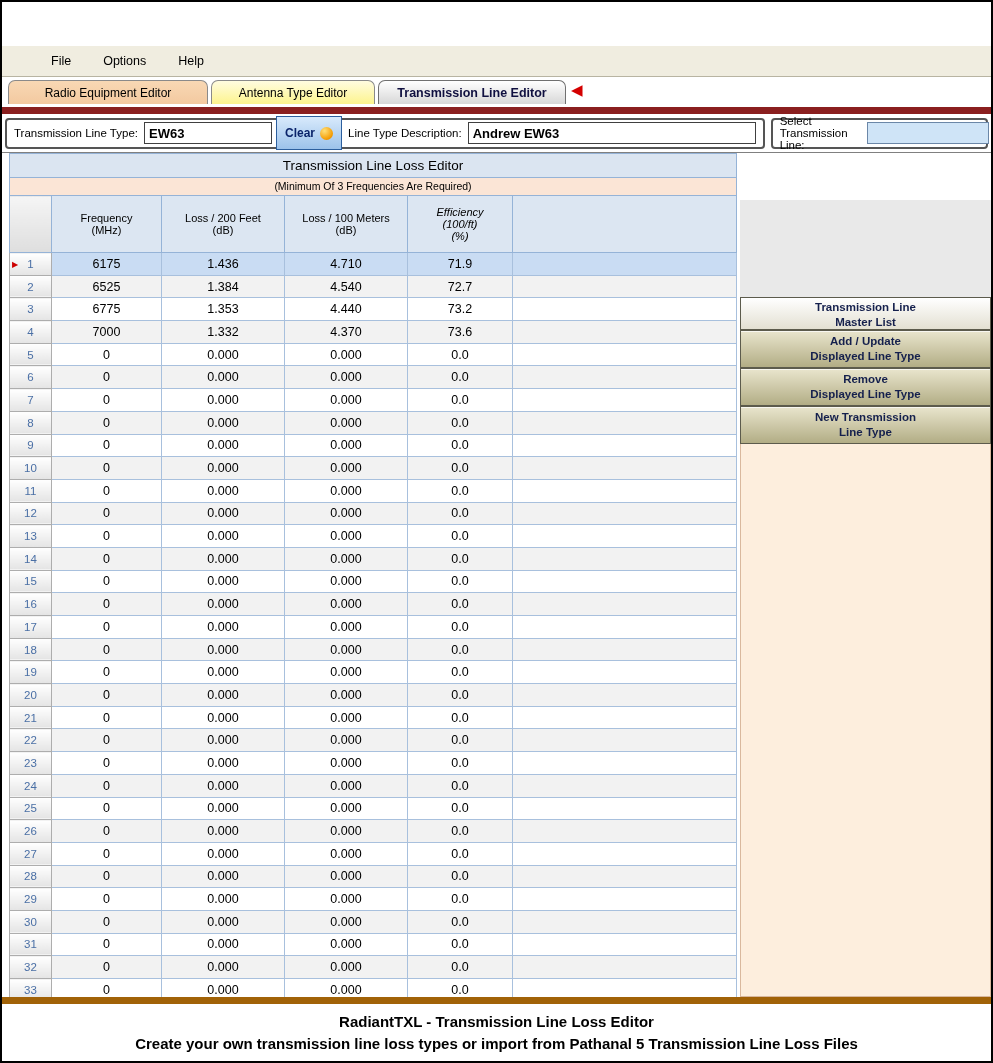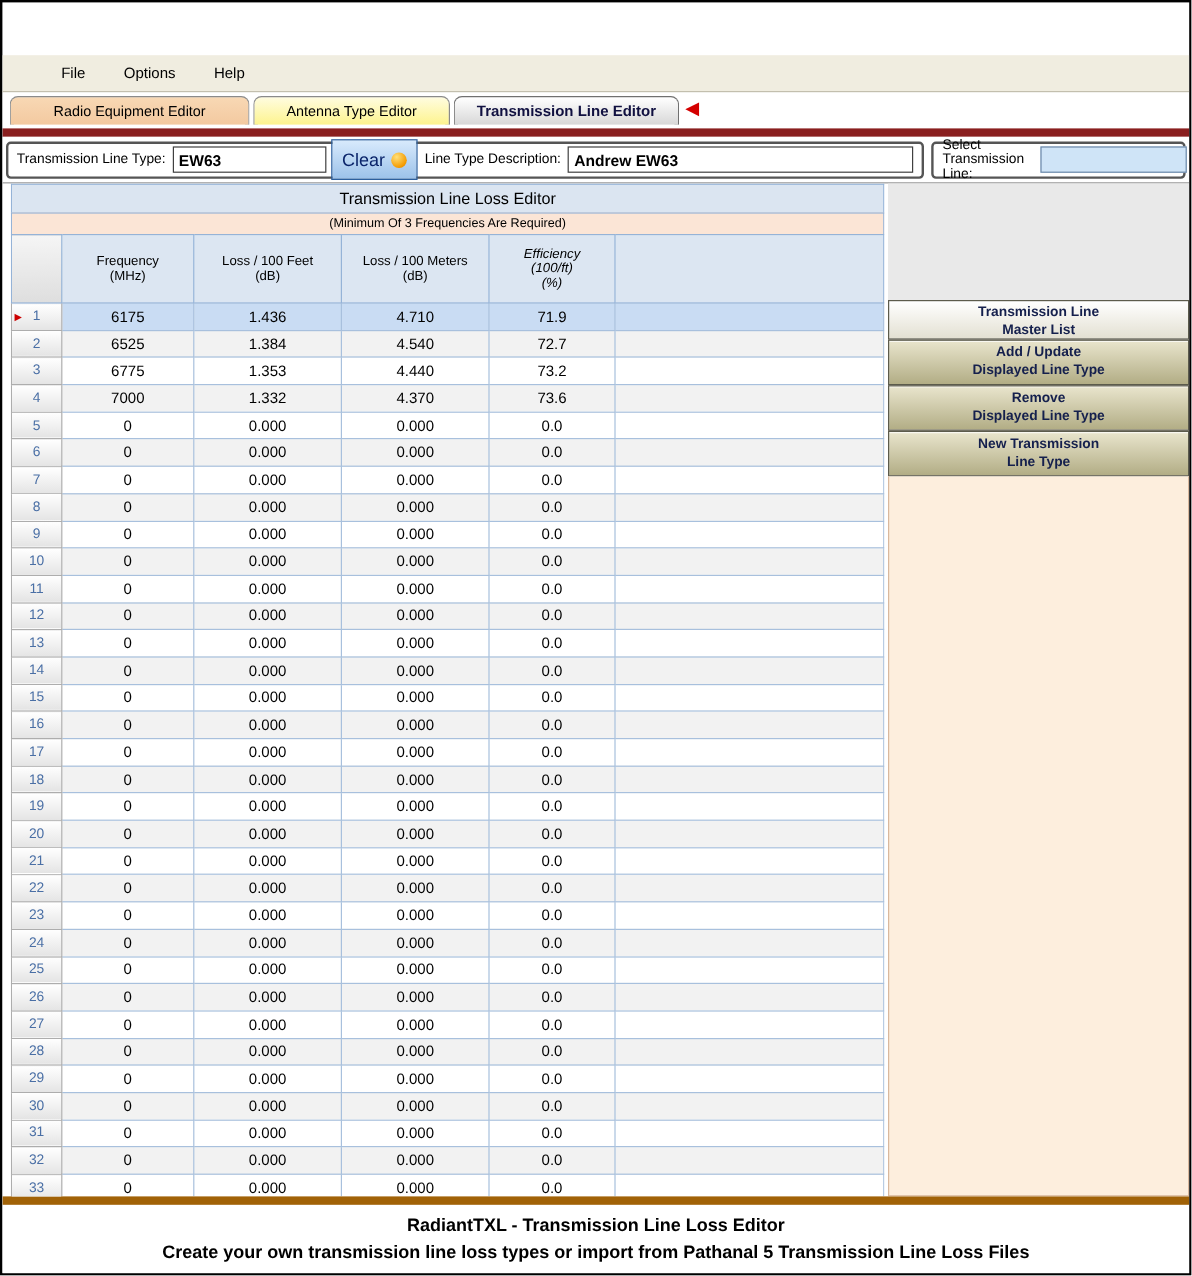--- a/index.html
+++ b/index.html
@@ -30,21 +30,21 @@
   .tb-box { border:2px solid #555; border-radius:4px; height:31px; box-sizing:border-box;
     display:flex; align-items:center; padding:0 7px; gap:6px; background:#fff; flex:none; }
   .tb-box.grow { flex:1; min-width:0; }
   .tb-label { font-size:11.5px; white-space:nowrap; }
   .tb-input { border:1px solid #404040; height:22px; box-sizing:border-box; font-weight:bold;
     font-size:13px; font-family:inherit; padding:0 4px; }
   .w-linetype { width:128px; }
   .w-desc { width:288px; }
   .clear-btn { height:22px; box-sizing:border-box; display:flex; align-items:center; gap:5px;
     padding:16px 8px; background:linear-gradient(#d8eafc,#9cc2ea); border:1px solid #2c5f9e;
-    font-weight:normal; font-size:15px; color:#0a246a; font-family:inherit; margin-left:-2px; cursor:pointer; }
+    font-weight:bold; font-size:12px; color:#0a246a; font-family:inherit; margin-left:-2px; cursor:pointer; }
   .sun-icon { width:13px; height:13px; border-radius:50%;
     background:radial-gradient(circle at 35% 30%, #ffe07a, #f49a00 70%, #c87400); display:inline-block; }
   .combo { width:122px; height:22px; box-sizing:border-box; background:#cfe4f7;
     border:1px solid #6b87a8; margin-right:-10px; margin-left:auto; flex:none; }
   
   .main { flex:1; display:flex; overflow:hidden; background:#fff; padding-left:7px; box-sizing:border-box; }
   .table-area { width:728px; flex:none; display:flex; flex-direction:column; overflow:hidden; }
   .table-title { flex:none; height:23px; line-height:23px; background:var(--title-blue);
     text-align:center; font-size:13.5px; border:1px solid #95b3d7; border-bottom:none; }
   .table-subtitle { flex:none; height:17px; line-height:17px; background:var(--subtitle-peach);
@@ -56,21 +56,21 @@
   td { border:1px solid var(--grid-line); height:21.7px; text-align:center; font-size:12.5px;
     padding:0; background:#fff; }
   tbody tr:nth-child(even) td { background:#f2f2f2; }
   td.rownum { background:linear-gradient(#ffffff,#e4e4e4) !important; color:#4a6fa5; font-size:11.5px;
     position:relative; border:1px solid #adadad; }
   tr.selected td { background:var(--selection-blue) !important; }
   tr.selected td.rownum { background:linear-gradient(#ffffff,#e4e4e4) !important; }
   .row-arrow { position:absolute; left:2px; top:50%; transform:translateY(-50%);
     color:#c00; font-size:8px; }
   
-  .sidebar { flex:1; display:flex; flex-direction:column; margin-left:3px; background:#e9e9e9; min-width:0; }
+  .sidebar { flex:1; display:flex; flex-direction:column; margin-left:3px; background:#e9e9e9; min-width:0;margin-top:47px; }
   .sidebar-top { flex:none; height:97px; background:#e9e9e9; }
   .sb-btn { flex:none; width:100%; box-sizing:border-box; border:1px solid #5c5b4c;
     box-shadow:inset 0 1px 0 rgba(255,255,255,0.7); font-weight:bold; font-size:11.5px;
     color:#15204d; white-space:pre-line; line-height:1.3; font-family:inherit; cursor:pointer; padding:2px; }
   .sb-btn-light { height:33px; background:linear-gradient(#ffffff,#e3e0d2); }
   .sb-btn-khaki { height:38px; background:linear-gradient(var(--button-khaki-top), var(--button-khaki-bottom)); }
   .sidebar-bottom { flex:1; background:var(--sidebar-peach); border:1px solid #d9b89d; border-top:none; }
   
   .footer { flex:none; height:64px; background:#fff; border-top:7px solid #a16207;
     text-align:center; padding-top:9px; box-sizing:border-box; }
@@ -126,21 +126,21 @@
             <col style="width:123px">
           <col style="width:123px">
             <col style="width:105px">
             <col>
         </colgroup>
         <thead>
           <tr>
             <th class="corner"></th>
             <th style="white-space: pre-line;">Frequency
 (MHz)</th>
-            <th style="white-space: pre-line;">Loss / 100 Feet
+            <th style="white-space: pre-line;">Loss / 200 Feet
 (dB)</th>
             <th style="white-space: pre-line; margin-left: 14px;">Loss / 100 Meters
 (dB)</th>
             <th style="white-space: pre-line; font-style: italic;">Efficiency
 (100/ft)
 (%)</th>
             <th></th>
           </tr>
         </thead>
         <tbody>

